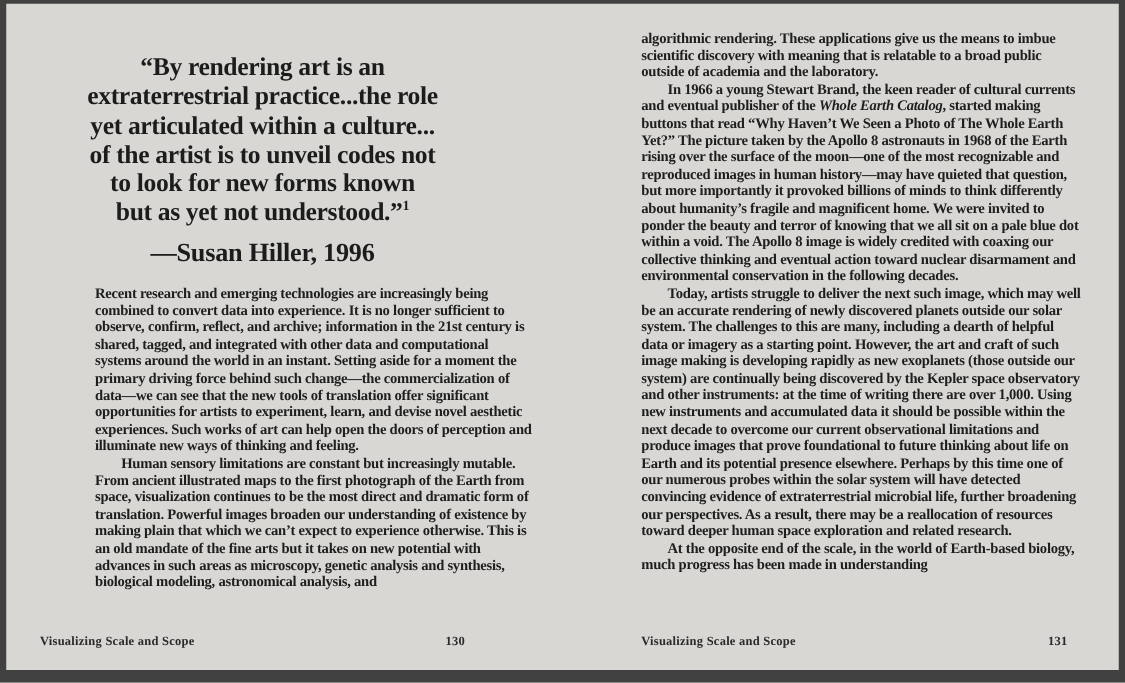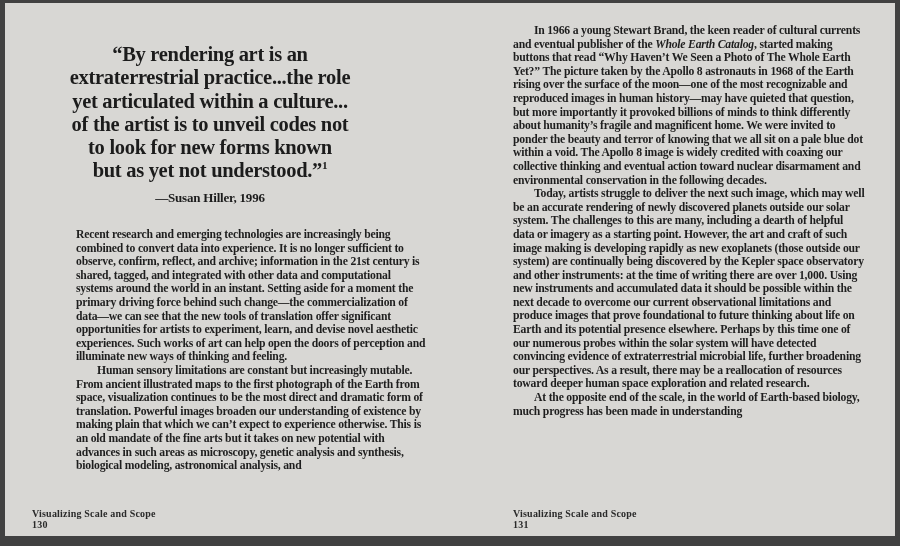--- a/index.html
+++ b/index.html
@@ -22,40 +22,40 @@
   .quote-block {
     position: absolute; left: 25px; top: 40px; width: 360px;
     text-align: center; color: #1c1c1c;
   }
   .quote-block .quote-line {
     font-weight: 700; font-size: 20.5px; line-height: 23.3px;
     white-space: nowrap; letter-spacing: -0.3px;
   }
   .quote-block sup { font-size: 55%; line-height: 0; }
   .attribution {
-    margin-top: 7px; font-weight: 700; font-size: 13px;
+    margin-top: 7px; font-weight: 700; font-size: 21px;
     color: #1c1c1c; letter-spacing: -0.2px;
   }
 
   .body-col {
     position: absolute; color: #1e1e1e;
     font-size: 11.7px; line-height: 13.6px; font-weight: 700;
     letter-spacing: -0.2px; text-align: left;
     overflow: hidden;
   }
   .body-col-left  { left: 27px; top: 225px; width: 352px; height: 278px; margin-left: 44px; }
   .body-col-right { left: 56px; top: 21px;  width: 352px; height: 482px; }
   .body-col p { margin: 0; }
   .body-col p.indent { text-indent: 21px; }
   .body-col .italic { font-style: italic; }
 
   .running-footer {
     position: absolute; top: 505px;
     display: flex; justify-content: space-between; align-items: baseline;
-    font-weight: 700; font-size: 10px; letter-spacing: 0.2px; color: #2a2a2a; flex-direction: column;
+    font-weight: 700; font-size: 10px; letter-spacing: 0.2px; color: #2a2a2a;
   }
   .footer-left  { left: 27px; width: 340px; }
   .footer-right { left: 56px; width: 341px; }
 </style>
 </head>
 <body style="background: rgb(65, 65, 65);">
 
 <div class="spread" style="background: rgb(216, 215, 212);">
 
   <div class="page page-left">
@@ -77,20 +77,21 @@
       </div>
 
     <div class="running-footer footer-left">
       <span>Visualizing Scale and Scope</span>
       <span>130</span>
     </div>
   </div>
 
   <div class="page page-right">
     <div class="body-col body-col-right" style="color: rgb(30, 30, 30);">
+        <p><span>algorithmic rendering. These applications give us the means to imbue scientific discovery with meaning that is relatable to a broad public outside of academia and the laboratory.</span></p>
         <p class="indent"><span>In 1966 a young Stewart Brand, the keen reader of cultural currents and eventual publisher of the </span><span class="italic">Whole Earth Catalog</span><span>, started making buttons that read “Why Haven’t We Seen a Photo of The Whole Earth Yet?” The picture taken by the Apollo 8 astronauts in 1968 of the Earth rising over the surface of the moon—one of the most recognizable and reproduced images in human history—may have quieted that question, but more importantly it provoked billions of minds to think differently about humanity’s fragile and magnificent home. We were invited to ponder the beauty and terror of knowing that we all sit on a pale blue dot within a void. The Apollo 8 image is widely credited with coaxing our collective thinking and eventual action toward nuclear disarmament and environmental conservation in the following decades.</span></p>
         <p class="indent"><span>Today, artists struggle to deliver the next such image, which may well be an accurate rendering of newly discovered planets outside our solar system. The challenges to this are many, including a dearth of helpful data or imagery as a starting point. However, the art and craft of such image making is developing rapidly as new exoplanets (those outside our system) are continually being discovered by the Kepler space observatory and other instruments: at the time of writing there are over 1,000. Using new instruments and accumulated data it should be possible within the next decade to overcome our current observational limitations and produce images that prove foundational to future thinking about life on Earth and its potential presence elsewhere. Perhaps by this time one of our numerous probes within the solar system will have detected convincing evidence of extraterrestrial microbial life, further broadening our perspectives. As a result, there may be a reallocation of resources toward deeper human space exploration and related research.</span></p>
         <p class="indent"><span>At the opposite end of the scale, in the world of Earth-based biology, much progress has been made in understanding</span></p>
       </div>
 
     <div class="running-footer footer-right">
       <span>Visualizing Scale and Scope</span>
       <span>131</span>
     </div>
   </div>

